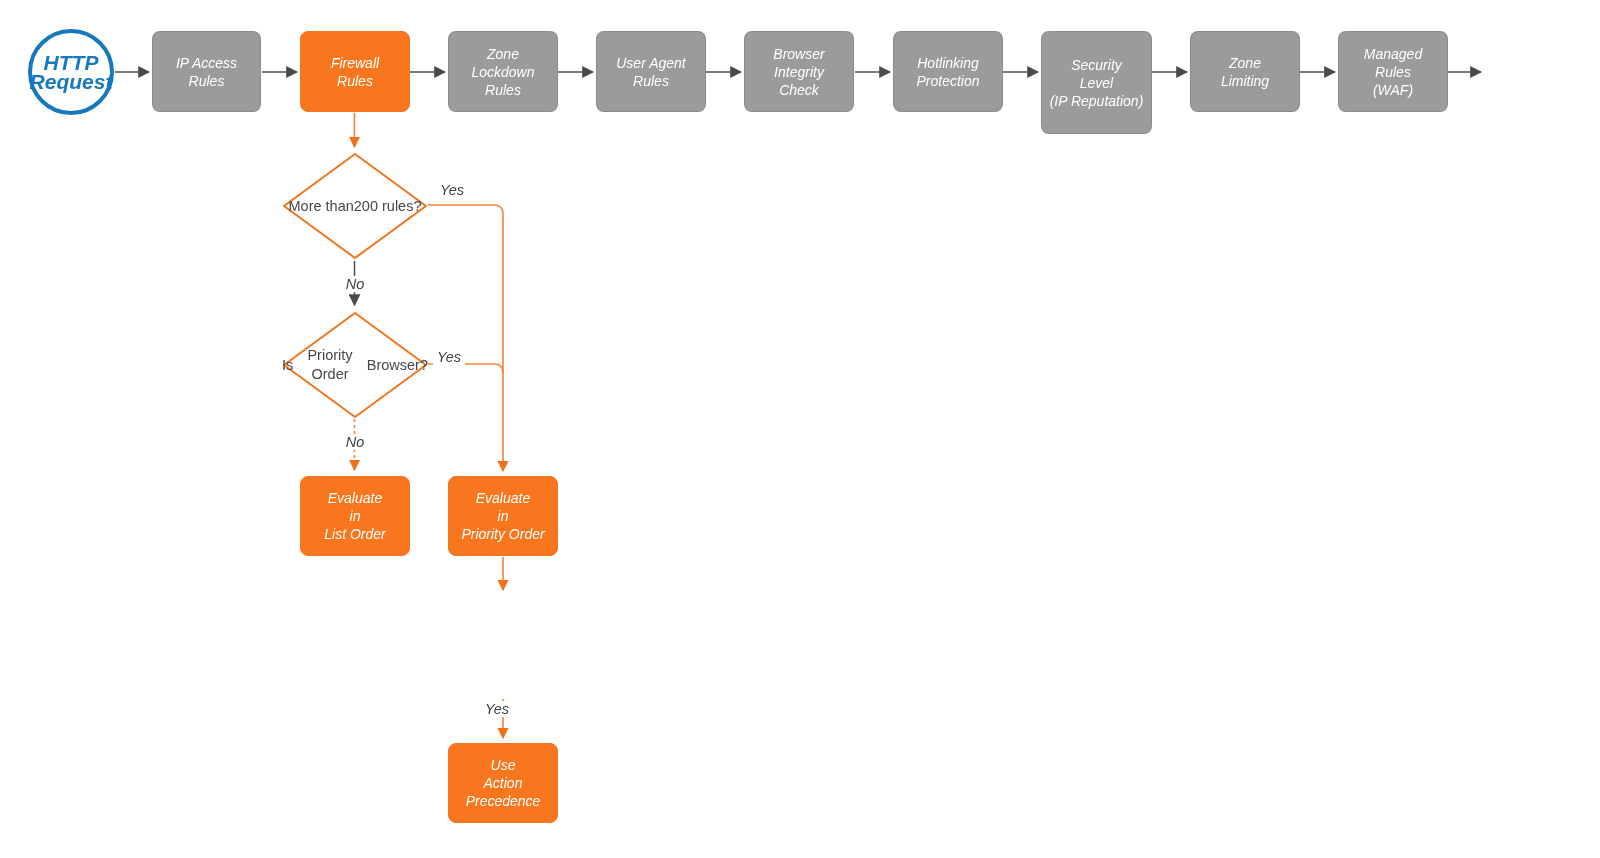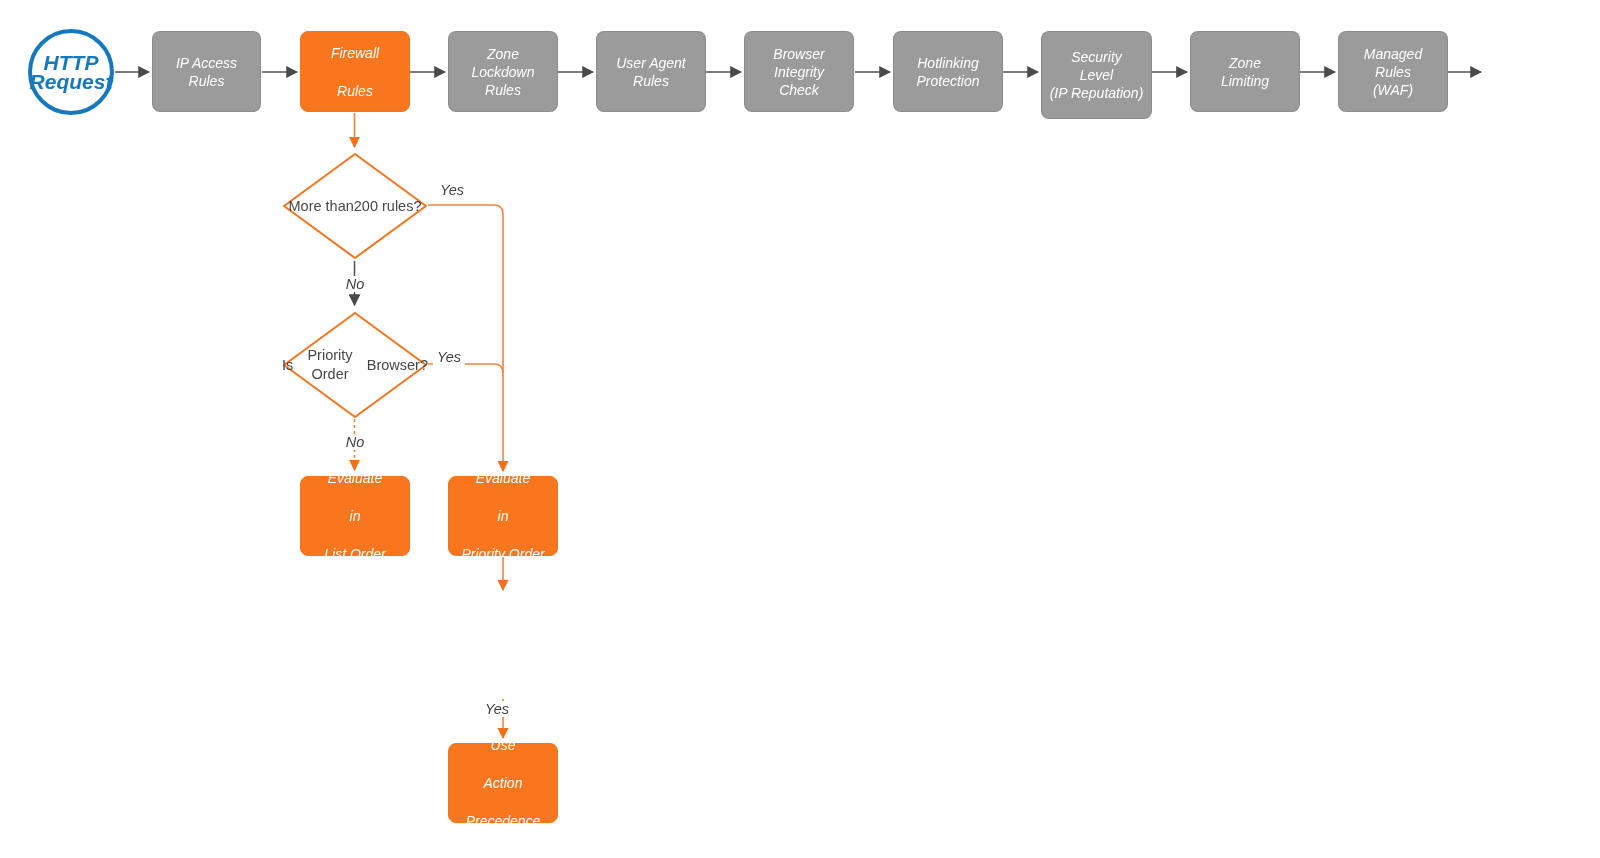--- a/index.html
+++ b/index.html
@@ -18,21 +18,21 @@
     font-family:"Liberation Sans", sans-serif;
   }
   #wires{position:absolute;left:0;top:0;width:1600px;height:858px;}
   .node{
     position:absolute;display:flex;flex-direction:column;align-items:center;justify-content:center;
     text-align:center;font-style:italic;color:#ffffff;border-radius:8px;
     font-size:14px;line-height:18px;box-sizing:border-box;
   }
   .node .ln{display:block;}
   .gray{background:var(--gray);border:1px solid rgba(0,0,0,0.10);}
-  .orangebox{background:var(--orange);border:1px solid var(--orange-stroke);gap:20px;}
+  .orangebox{background:var(--orange);border:1px solid var(--orange-stroke);}
   .circle{
     border-radius:50%;background:#ffffff;border:4px solid var(--blue);
     color:var(--blue);font-weight:bold;font-size:21px;line-height:19px;
   }
   .circle.filled{background:var(--blue);color:#ffffff;border:none;}
   .diamond{position:absolute;}
   .diamond svg{position:absolute;left:0;top:0;}
   .dlabel{
     position:absolute;inset:0;display:flex;flex-direction:row;align-items:center;justify-content:center;
     font-size:14.5px;line-height:19px;color:var(--diamond-text);text-align:center;font-style:normal;
@@ -106,21 +106,21 @@
   </div>
   <div class="node gray" style="left:744px;top:31px;width:110px;height:81px;">
     <span class="ln">Browser</span>
     <span class="ln">Integrity</span>
     <span class="ln">Check</span>
   </div>
   <div class="node gray" style="left:893px;top:31px;width:110px;height:81px;">
     <span class="ln">Hotlinking</span>
     <span class="ln">Protection</span>
   </div>
-  <div class="node gray" style="left:1041px;top:31px;width:111px;height:88px;">
+  <div class="node gray" style="left:1041px;top:31px;width:111px;height:103px;">
     <span class="ln">Security</span>
     <span class="ln">Level</span>
     <span class="ln">(IP Reputation)</span>
   </div>
   <div class="node gray" style="left:1190px;top:31px;width:110px;height:81px;">
     <span class="ln">Zone</span>
     <span class="ln">Limiting</span>
   </div>
   <div class="node gray" style="left:1338px;top:31px;width:110px;height:81px;">
     <span class="ln">Managed</span>

